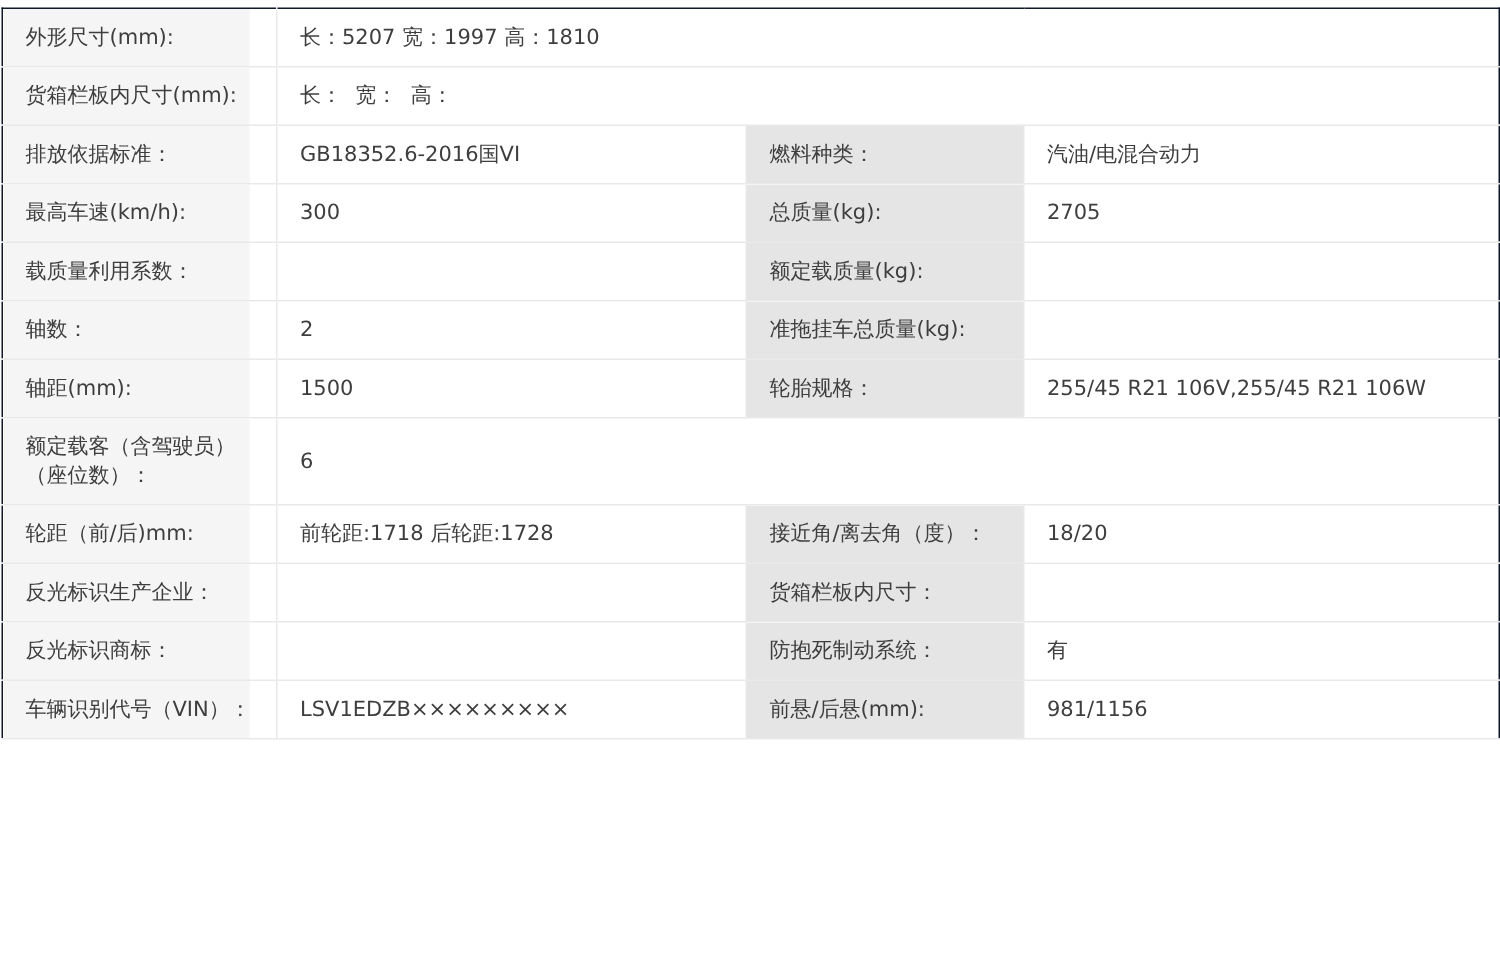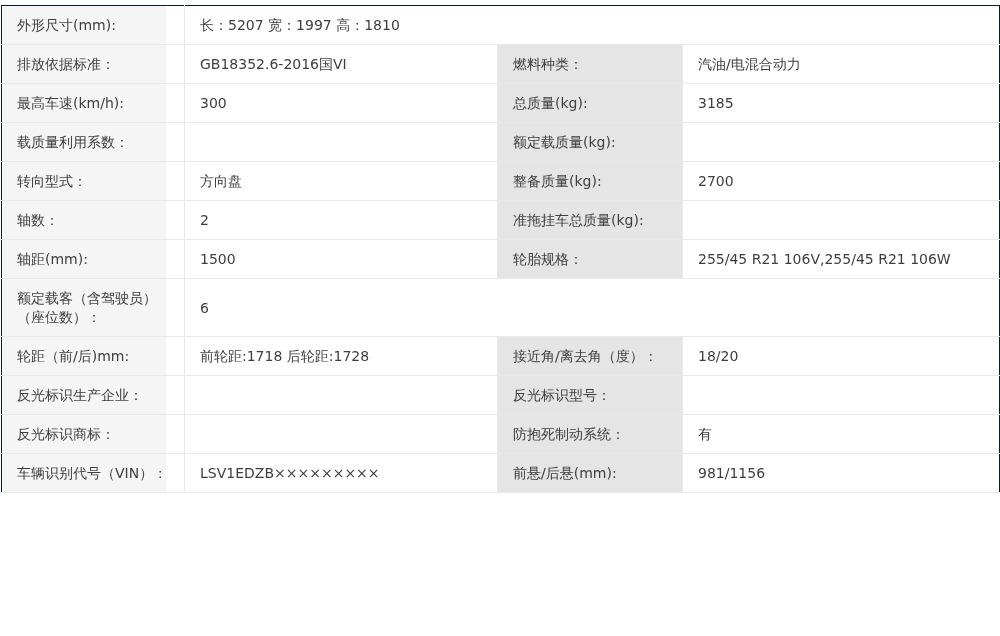--- a/index.html
+++ b/index.html
@@ -57,42 +57,40 @@
       <col style="width:313px">
       <col style="width:185px">
       <col style="width:317px">
     </colgroup>
     <tbody>
         <tr>
           <th class="l1">外形尺寸(mm):</th>
           <td class="vspan" colspan="3">长：5207 宽：1997 高：1810</td>
         </tr>
         <tr>
+          <th class="l1">货箱栏板内尺寸(mm):</th>
+          <td class="vspan" colspan="3">长：  宽：  高：</td>
+        </tr>
+        <tr>
           <th class="l1">排放依据标准：</th>
           <td class="v1">GB18352.6-2016国VI</td>
           <th class="l2">燃料种类：</th>
           <td class="v2">汽油/电混合动力</td>
         </tr>
         <tr>
           <th class="l1">最高车速(km/h):</th>
           <td class="v1">300</td>
           <th class="l2">总质量(kg):</th>
-          <td class="v2">3185</td>
+          <td class="v2">2705</td>
         </tr>
         <tr>
           <th class="l1">载质量利用系数：</th>
           <td class="v1"></td>
           <th class="l2">额定载质量(kg):</th>
           <td class="v2"></td>
-        </tr>
-        <tr>
-          <th class="l1">转向型式：</th>
-          <td class="v1">方向盘</td>
-          <th class="l2">整备质量(kg):</th>
-          <td class="v2">2700</td>
         </tr>
         <tr>
           <th class="l1">轴数：</th>
           <td class="v1">2</td>
           <th class="l2">准拖挂车总质量(kg):</th>
           <td class="v2"></td>
         </tr>
         <tr>
           <th class="l1">轴距(mm):</th>
           <td class="v1">1500</td>
@@ -105,21 +103,21 @@
         </tr>
         <tr>
           <th class="l1">轮距（前/后)mm:</th>
           <td class="v1">前轮距:1718 后轮距:1728</td>
           <th class="l2">接近角/离去角（度）：</th>
           <td class="v2">18/20</td>
         </tr>
         <tr>
           <th class="l1">反光标识生产企业：</th>
           <td class="v1"></td>
-          <th class="l2">反光标识型号：</th>
+          <th class="l2">货箱栏板内尺寸：</th>
           <td class="v2"></td>
         </tr>
         <tr>
           <th class="l1">反光标识商标：</th>
           <td class="v1"></td>
           <th class="l2">防抱死制动系统：</th>
           <td class="v2">有</td>
         </tr>
         <tr>
           <th class="l1">车辆识别代号（VIN）：</th>

